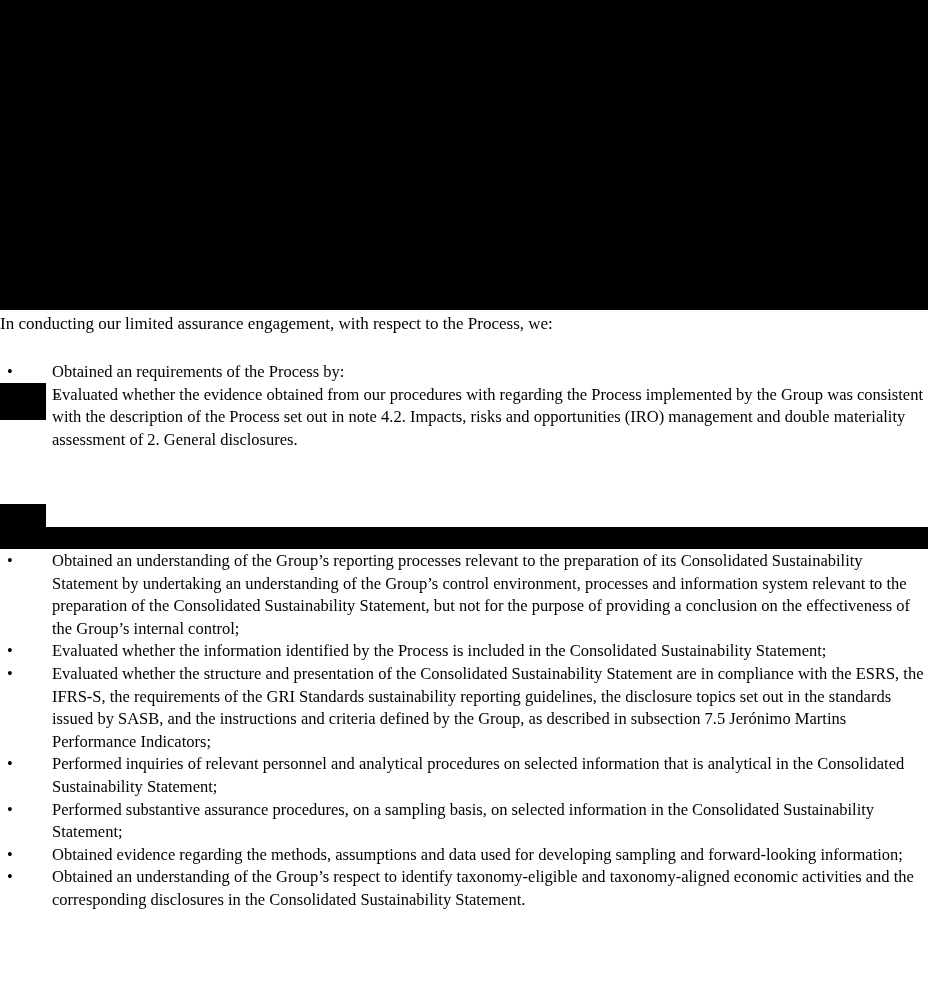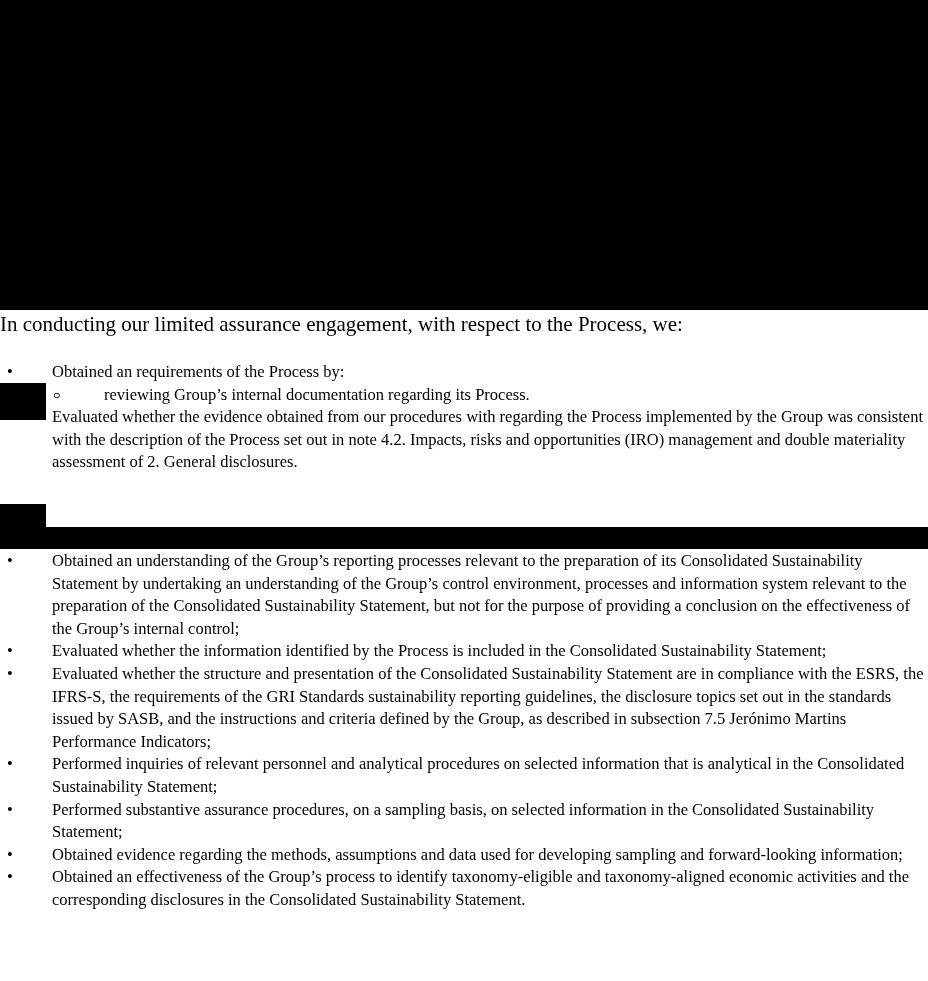--- a/index.html
+++ b/index.html
@@ -49,21 +49,21 @@
     color: #4a4a4a;
     white-space: nowrap;
     opacity: 0.42;
     filter: blur(0.4px);
   }
 
   
   .para {
     position: absolute;
     left: 0;
-    font-size: 21px;
+    font-size: 17px;
     line-height: 22.6px;
     width: 928px;
   }
   #intro-paragraph { top: 313px; }
 
   ul.bullets {
     position: absolute;
     left: 0;
     margin: 0;
     padding: 0;
@@ -130,21 +130,20 @@
     <li>
       <span class="bullet-marker">•</span>
       <span class="li-text">Obtained an requirements of the Process by:</span>
 
       <ul class="sub-bullets">
         <li>
           <span class="bullet-marker-sub">○</span>
         </li>
         <li>
           <span class="bullet-marker-sub">○</span>
-          <span>reviewing Group’s internal documentation regarding its Process.</span>
         </li>
       </ul>
     </li>
 
     <li>
       <span class="bullet-marker">•</span>
       <span class="li-text">Evaluated whether the evidence obtained from our procedures with regarding the Process implemented by the Group was consistent with the description of the Process set out in note 4.2. Impacts, risks and opportunities (IRO) management and double materiality assessment of 2. General disclosures.</span>
     </li>
 
   </ul>
@@ -183,18 +182,18 @@
       <span class="li-text">Performed substantive assurance procedures, on a sampling basis, on selected information in the Consolidated Sustainability Statement;</span>
     </li>
 
     <li>
       <span class="bullet-marker">•</span>
       <span class="li-text">Obtained evidence regarding the methods, assumptions and data used for developing sampling and forward-looking information;</span>
     </li>
 
     <li>
       <span class="bullet-marker">•</span>
-      <span class="li-text">Obtained an effectiveness of the Group’s process to identify taxonomy-eligible and taxonomy-aligned economic activities and the corresponding disclosures in the Consolidated Sustainability Statement.</span>
+      <span class="li-text">Obtained an understanding of the Group’s respect to identify taxonomy-eligible and taxonomy-aligned economic activities and the corresponding disclosures in the Consolidated Sustainability Statement.</span>
     </li>
 
   </ul>
 
 </div>
 
 </body></html>

